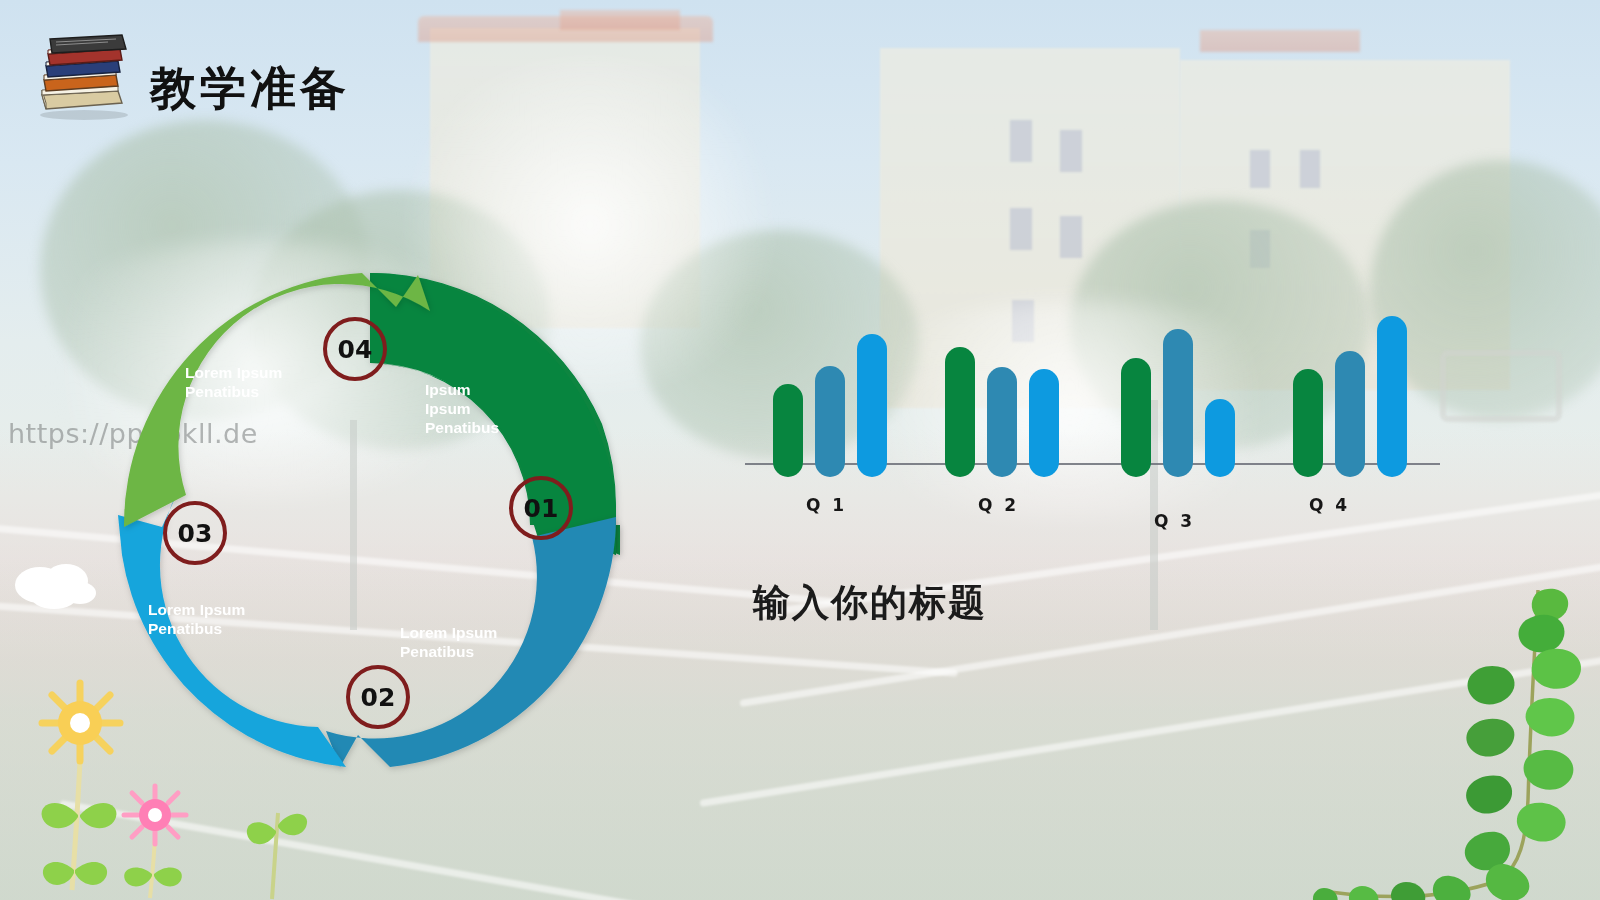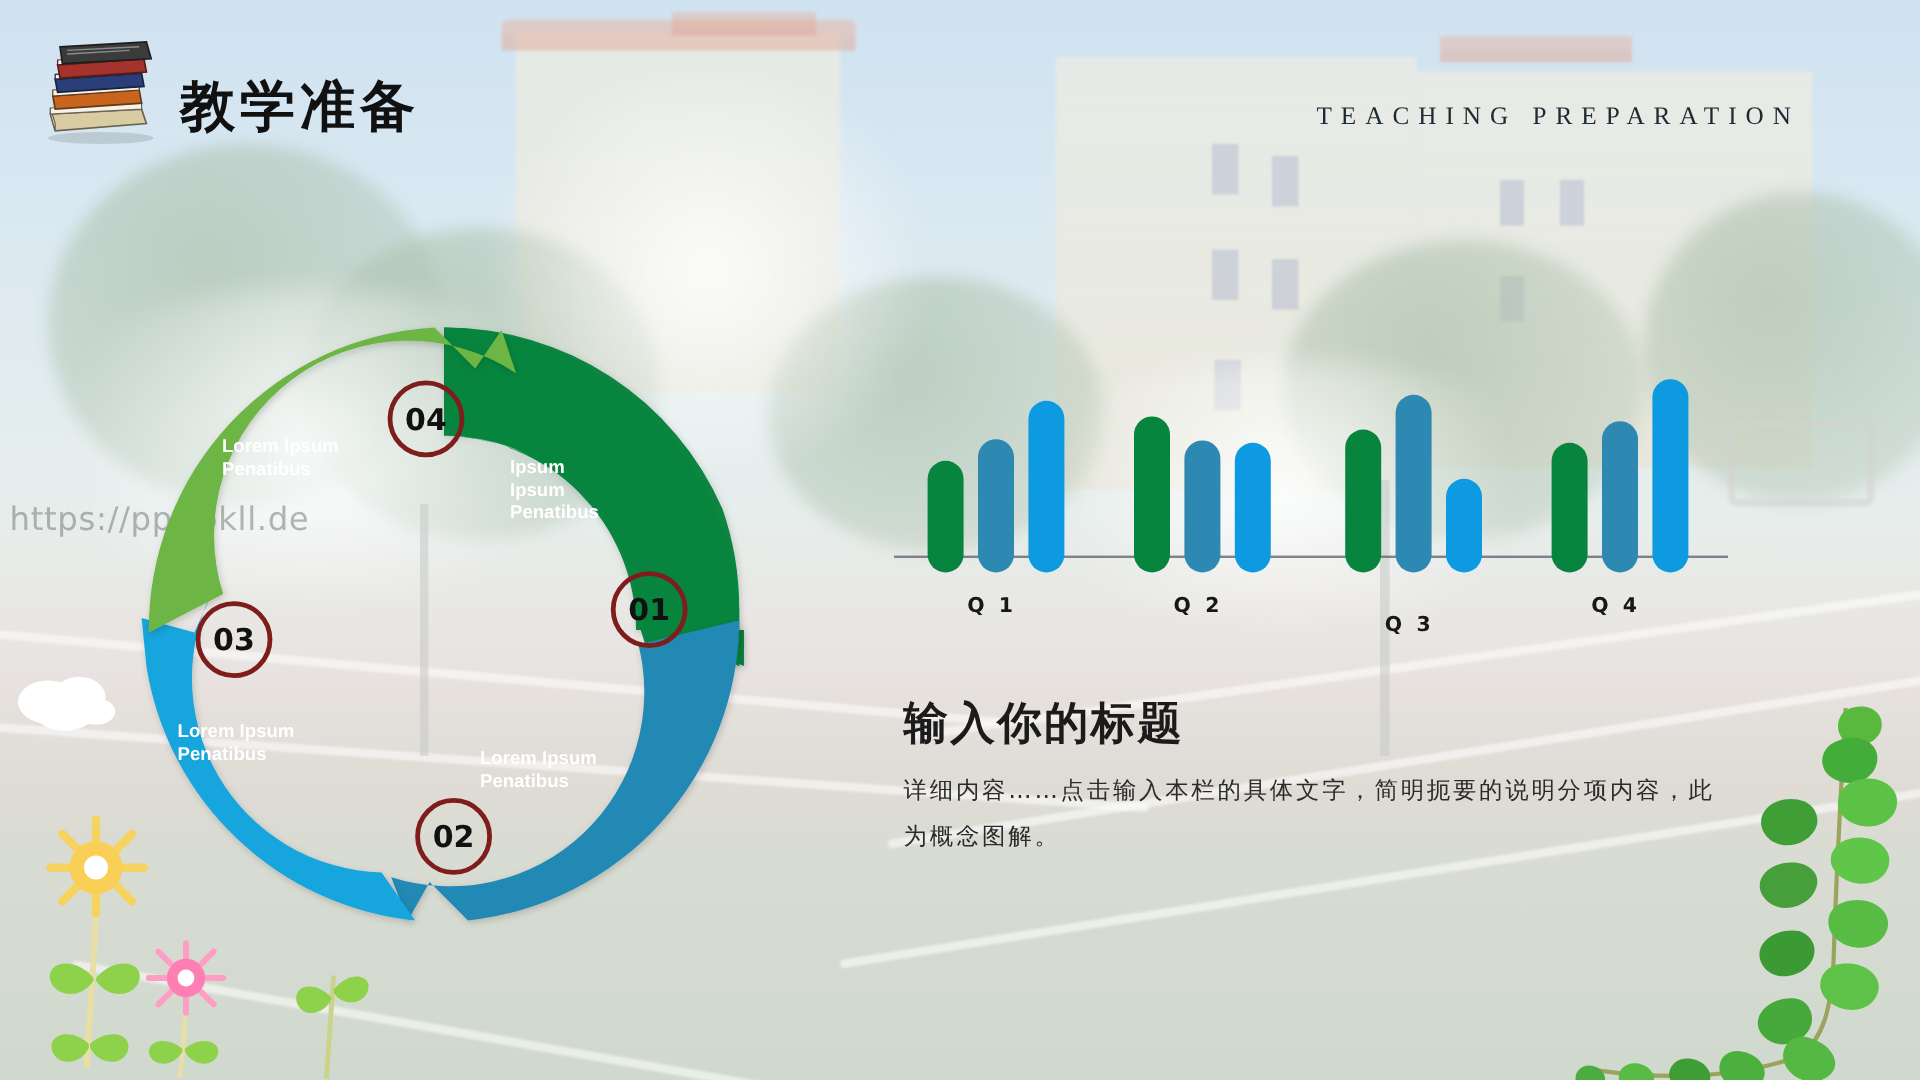--- a/index.html
+++ b/index.html
@@ -148,21 +148,20 @@
     <path d="M20 29 L92 24 L92 28 L20 33 Z" fill="#f7f3e7" stroke="#17223f" stroke-width="1"></path>
 
     <path d="M22 21 L94 16 L96 27 L24 32 Z" fill="#a3332c" stroke="#5a1b16" stroke-width="1.4"></path>
     <path d="M22 17 L94 12 L94 16 L22 21 Z" fill="#f7f3e7" stroke="#5a1b16" stroke-width="1"></path>
 
     <path d="M24 6 L96 2 L100 16 L26 20 Z" fill="#3b3b3b" stroke="#1d1d1d" stroke-width="1.4"></path>
     <path d="M30 9 L90 6" stroke="#8d8d8d" stroke-width="1.2"></path>
     <path d="M30 12 L82 9" stroke="#8d8d8d" stroke-width="1.2"></path>
   </svg>
   <div id="header-title">教学准备</div>
-  <div id="header-sub">TEACHING PREPARATION</div>
 
   <div id="watermark">https://ppt.pkll.de</div>
 
   <div id="donut-wrap">
     <svg width="540" height="530" viewBox="0 0 540 530">
       <defs>
         <filter id="segshadow" x="-20%" y="-20%" width="150%" height="150%">
           <feDropShadow dx="1" dy="2" stdDeviation="3" flood-color="#000" flood-opacity="0.18"></feDropShadow>
         </filter>
       </defs>
@@ -253,26 +252,25 @@
         <div class="bar" style="left: 418px; width: 30px; height: 147.76px; bottom: 58px; background: rgb(46, 137, 178);"></div>
         <div class="bar" style="left: 460px; width: 30px; height: 77.84px; bottom: 58px; background: rgb(13, 154, 224);"></div>
         <div class="bar" style="left: 548px; width: 30px; height: 108.24px; bottom: 58px; background: rgb(7, 133, 63);"></div>
         <div class="bar" style="left: 590px; width: 30px; height: 126.48px; bottom: 58px; background: rgb(46, 137, 178);"></div>
         <div class="bar" style="left: 632px; width: 30px; height: 161.44px; bottom: 58px; background: rgb(13, 154, 224);"></div>
       </div>
     <div id="qlabels">
         <div class="qlabel" style="left: 61px;">Q 1</div>
         <div class="qlabel" style="left: 233px;">Q 2</div>
         <div class="qlabel" style="left: 409px; margin-top: 16px;">Q 3</div>
-        <div class="qlabel" style="left: 581px;">Q 4</div>
+        <div class="qlabel" style="left: 564px;">Q 4</div>
       </div>
   </div>
 
   <div id="body-heading">输入你的标题</div>
-  <div id="body-text">详细内容……点击输入本栏的具体文字，简明扼要的说明分项内容，此为概念图解。</div>
 
   <svg class="cloud" style="left:8px;top:555px;width:100px;height:60px;" viewBox="0 0 100 60">
     <g fill="#ffffff">
       <ellipse cx="32" cy="30" rx="25" ry="18"></ellipse>
       <ellipse cx="58" cy="26" rx="22" ry="17"></ellipse>
       <ellipse cx="46" cy="40" rx="24" ry="14"></ellipse>
       <ellipse cx="72" cy="38" rx="16" ry="11"></ellipse>
     </g>
   </svg>
 

